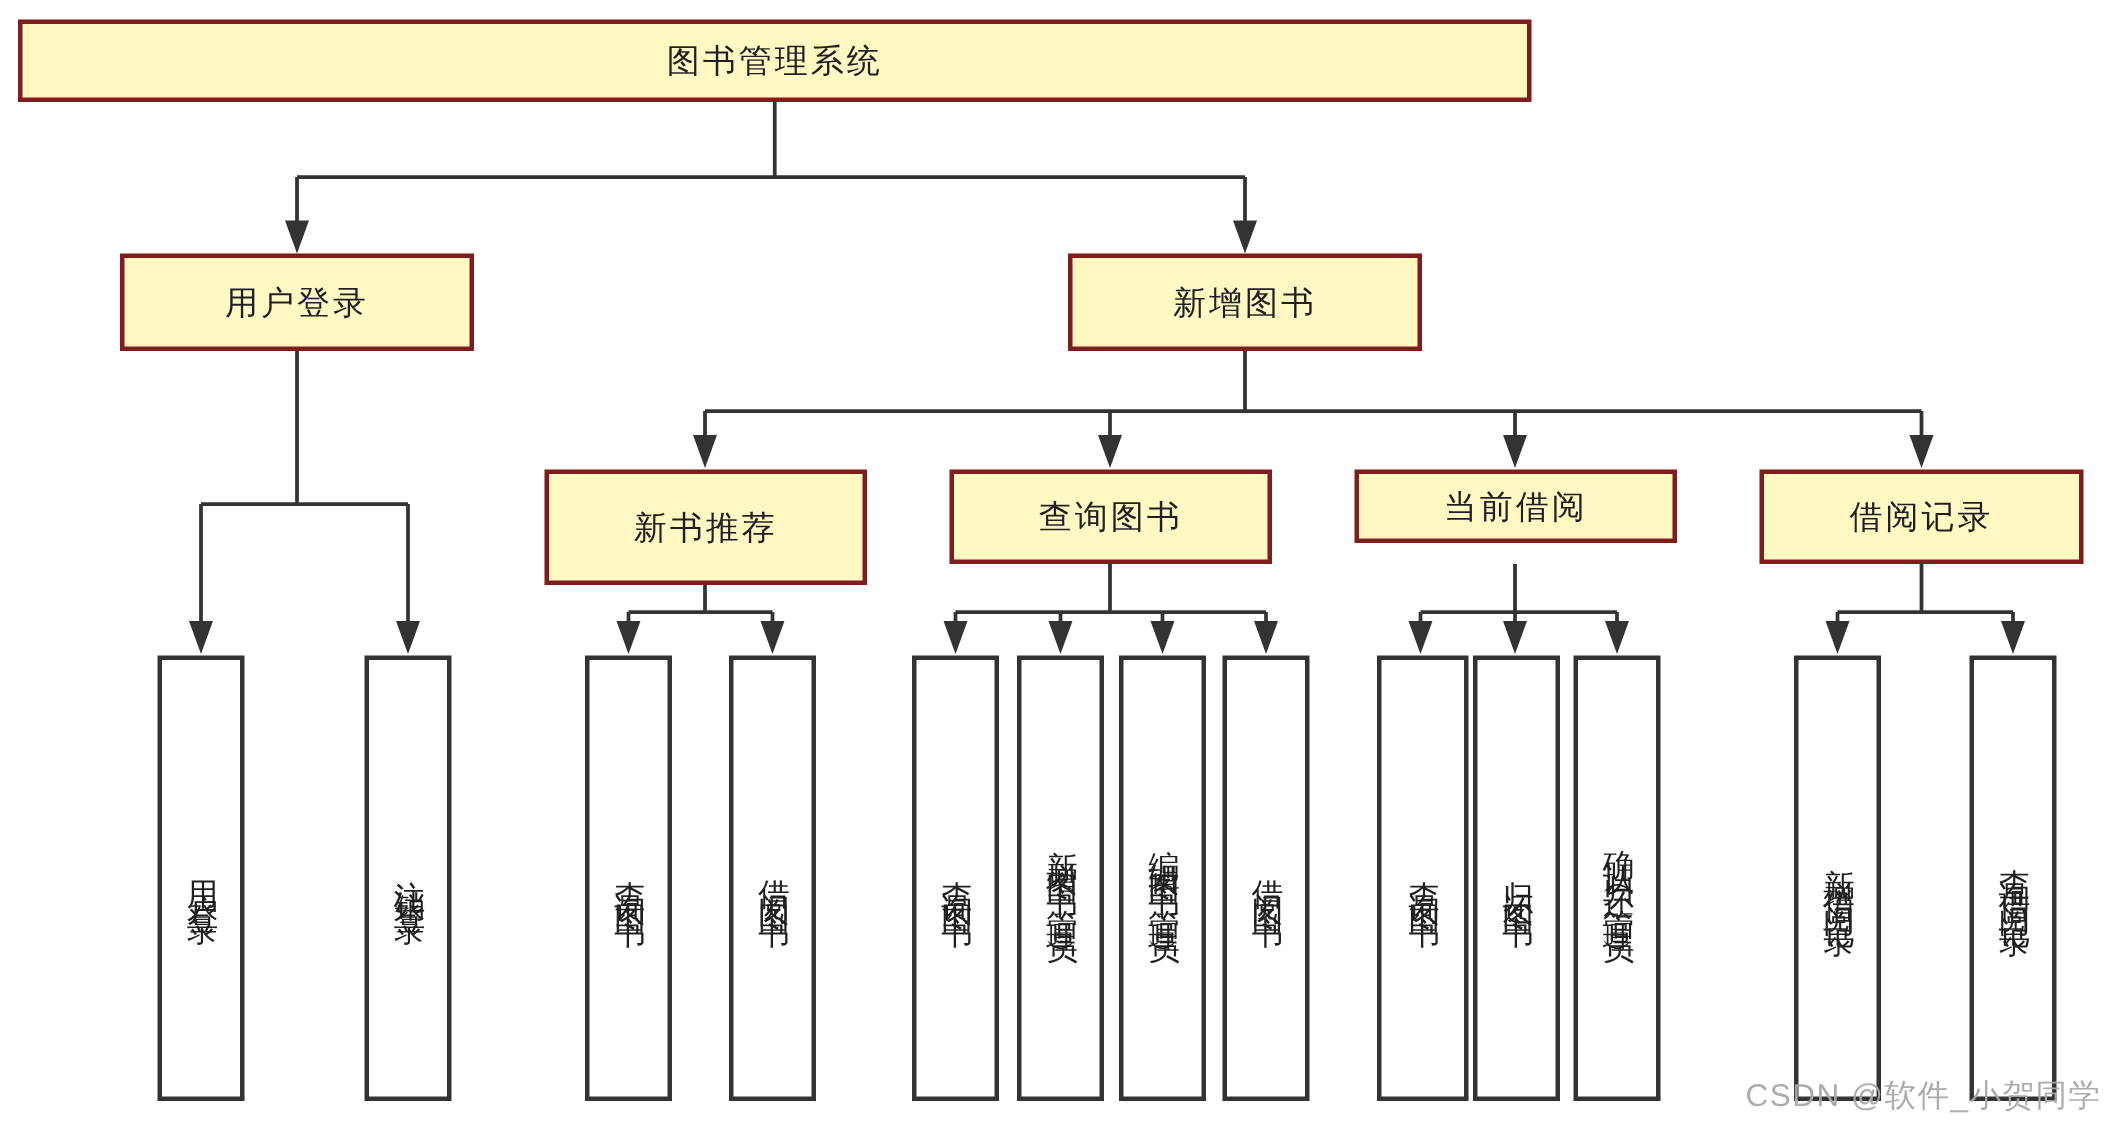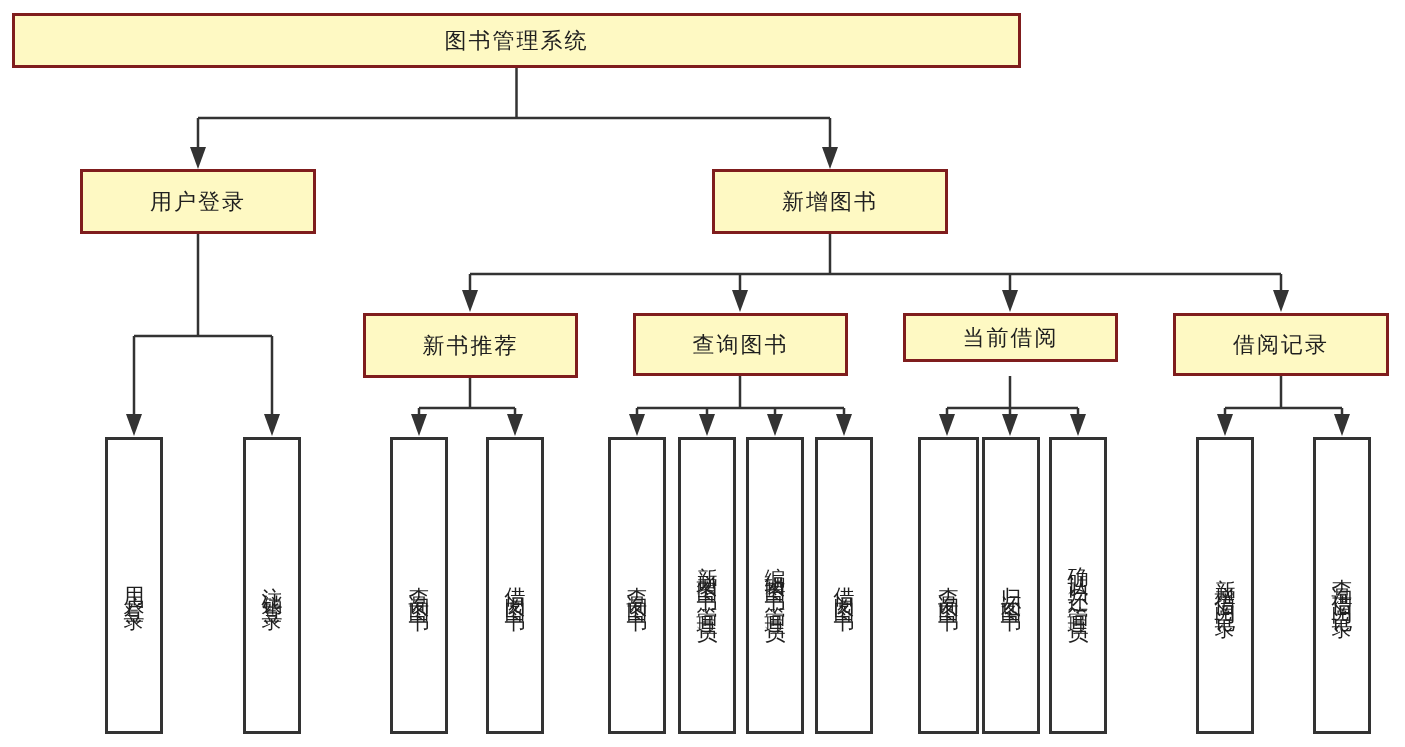--- a/index.html
+++ b/index.html
@@ -144,21 +144,21 @@
     <span class="hlabel">图书管理系统</span>
   </div>
 
   <div class="node" style="left:80px; top:169px; width:236px; height:65px;">
     <span class="hlabel">用户登录</span>
   </div>
   <div class="node" style="left:712px; top:169px; width:236px; height:65px;">
     <span class="hlabel">新增图书</span>
   </div>
 
-  <div class="node" style="left:363px; top:313px; width:215px; height:65px;">
+  <div class="node" style="left:363px; top:313px; width:215px; height:77px;">
     <span class="hlabel">新书推荐</span>
   </div>
   <div class="node" style="left:633px; top:313px; width:215px; height:63px;">
     <span class="hlabel">查询图书</span>
   </div>
   <div class="node" style="left:903px; top:313px; width:215px; height:49px;">
     <span class="hlabel">当前借阅</span>
   </div>
   <div class="node" style="left:1173px; top:313px; width:216px; height:63px;">
     <span class="hlabel">借阅记录</span>
@@ -201,14 +201,15 @@
     <span class="vlabel">确认归还（管理员）</span>
   </div>
 
   <div class="leaf" style="left:1196px;">
     <span class="vlabel">新增借阅记录</span>
   </div>
   <div class="leaf" style="left:1313px;">
     <span class="vlabel">查询借阅记录</span>
   </div>
 
+  <div class="watermark">CSDN @软件_小贺同学</div>
 
 </div>
 
 </body></html>

